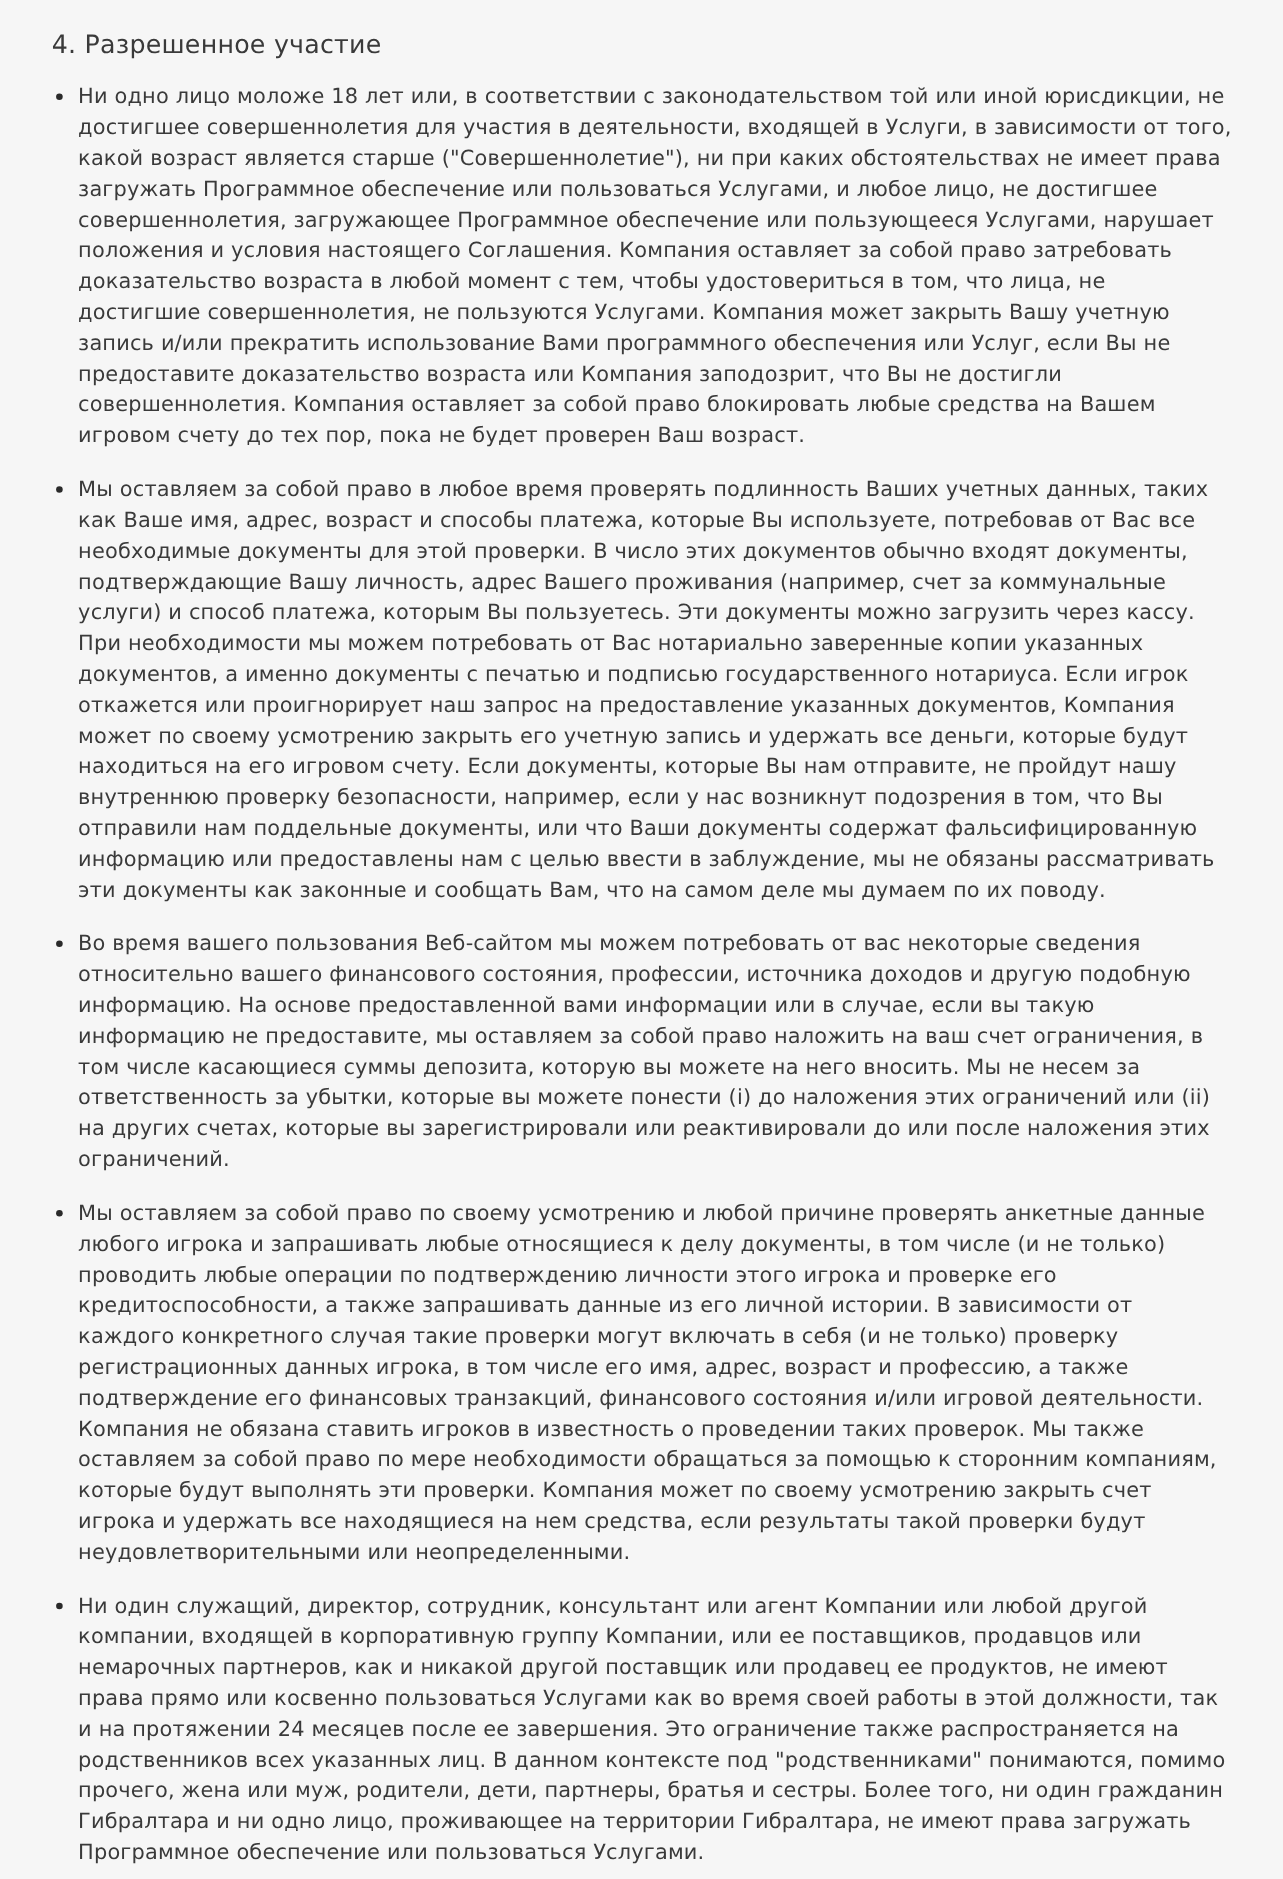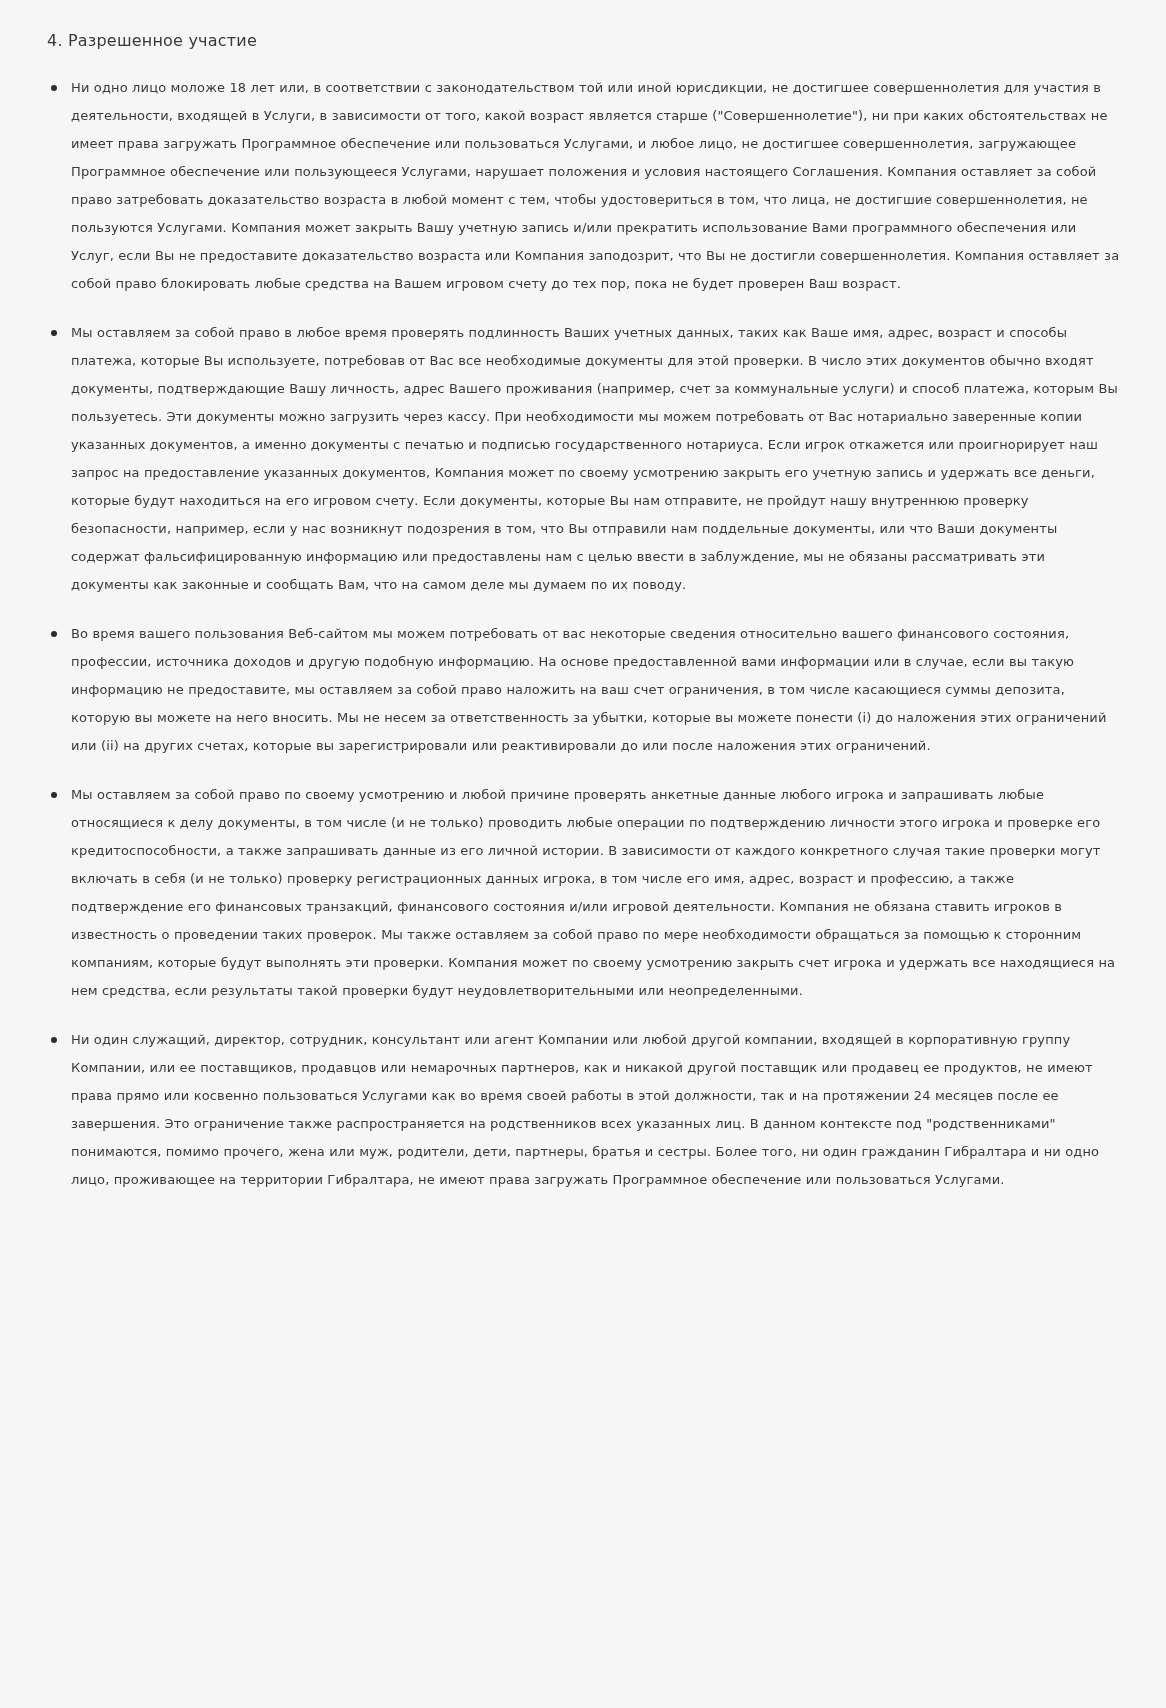--- a/index.html
+++ b/index.html
@@ -11,36 +11,36 @@
       width: 1166px;
       height: 1708px;
       overflow: hidden;
       font-family: "DejaVu Sans", sans-serif;
       color: #3a3a3a;
     }
     .content {
       padding: 24px 40px 0 47px;
     }
     .section-title {
-      font-size: 16px;
+      font-size: 23px;
       font-weight: normal;
       line-height: 28px;
       margin: 3px 0 19px 0;
       letter-spacing: 0.2px;
       color: #3a3a3a;
     }
     ul.terms {
       list-style: none;
       margin: 0;
       padding: 0;
     }
     ul.terms li {
       position: relative;
       padding-left: 24px;
-      font-size: 13px;
+      font-size: 19px;
       line-height: 28px;
       letter-spacing: 0.15px;
       margin-bottom: 21px;
       color: #3a3a3a;
       width: 1050px;
     }
     ul.terms li .bullet {
       position: absolute;
       left: 4px;
       top: 11px;

